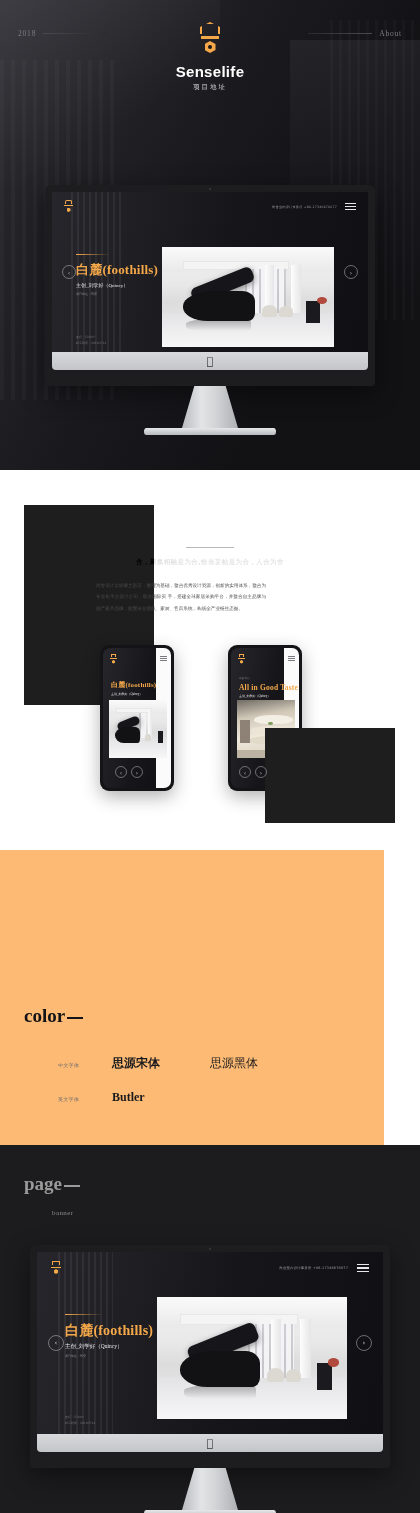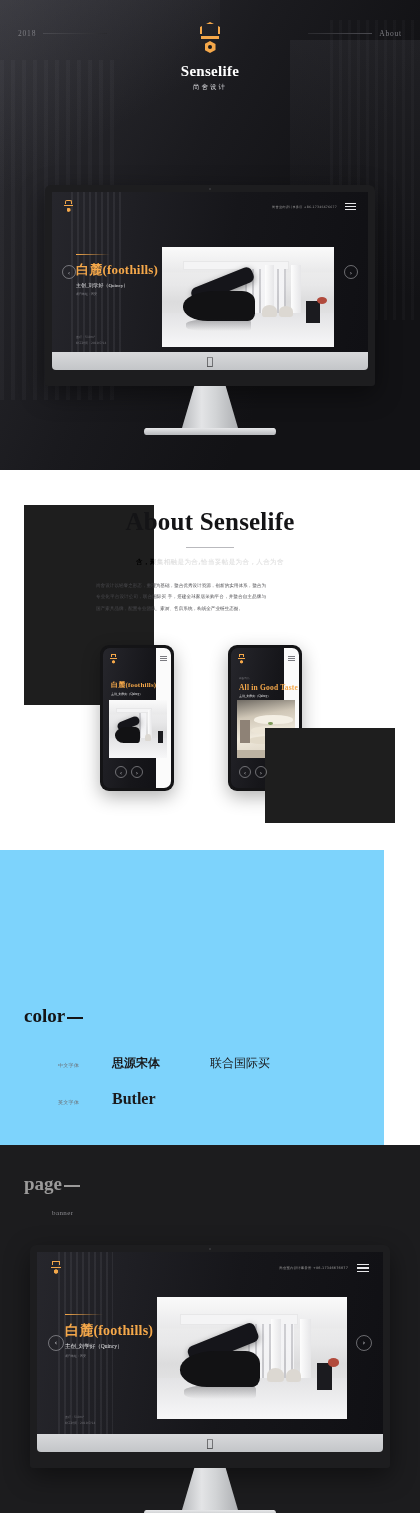--- a/index.html
+++ b/index.html
@@ -1,21 +1,21 @@
 <!DOCTYPE html>
 <html><head>
 <meta charset="utf-8">
 <style>
   * { margin:0; padding:0; box-sizing:border-box; }
   html,body { background:#ffffff; }
   body {
     width:420px; height:1513px; position:relative; overflow:hidden;
     font-family:"Liberation Sans", sans-serif;
   }
-  .page { width:384px; height:1513px; position:relative; background:#7dd3fc; }
+  .page { width:384px; height:1513px; position:relative; background:#fdba74; }
 
   
   .hero {
     position:absolute; left:0; top:0; width:420px; height:470px;
     background:#17171a; overflow:hidden;
   }
   .hero-bg {
     position:absolute; inset:0;
     background:
       linear-gradient(115deg, rgba(60,60,66,.55) 0%, rgba(26,26,30,.9) 42%, rgba(18,18,21,1) 70%),
@@ -69,21 +69,21 @@
   .logo-hex{
     position:absolute; left:7.5px; top:19px; width:11px; height:12px;
     background:#f5a84a;
     clip-path:polygon(50% 0%,100% 25%,100% 75%,50% 100%,0% 75%,0% 25%);
   }
   .logo-hex::after{
     content:""; position:absolute; left:3.5px; top:4px; width:4px; height:4px;
     background:#17171a; border-radius:50%;
   }
   .brand-name{
-    font-family:Liberation Serif, serif; font-weight:700; font-size:15px;
+    font-family:Liberation Sans, sans-serif; font-weight:700; font-size:15px;
     color:#fff; letter-spacing:.3px; margin-top:2px;
   }
   .brand-cn{
     font-family:"DejaVu Sans", sans-serif; font-size:6.5px; color:#d8d8dc; letter-spacing:2px;
   }
 
   
   .imac{ position:absolute; }
   .imac-bezel{
     background:#1d1d1f; border-radius:6px 6px 3px 3px;
@@ -253,21 +253,21 @@
 
   
   .sec-font{ position:absolute; left:0; top:995px; width:420px; height:150px; }
   .font-rows{ position:absolute; left:58px; top:60px; }
   .font-row{ display:flex; align-items:baseline; gap:20px; margin-bottom:18px; }
   .font-tag{
     font-family:"DejaVu Sans", sans-serif; font-size:5px; color:#6a6a6e; width:34px; letter-spacing:.3px;
   }
   .font-cn-serif{ font-family:"DejaVu Sans", sans-serif; font-weight:700; font-size:12px; color:#1a1a1c; }
   .font-cn-sans{ font-family:"DejaVu Sans", sans-serif; font-size:12px; color:#1a1a1c; margin-left:30px; }
-  .font-en{ font-family:"Liberation Serif", serif; font-weight:700; font-size:16px; color:#1a1a1c; }
+  .font-en{ font-family:"Liberation Serif", serif; font-weight:700; font-size:12px; color:#1a1a1c; }
 
   
   .sec-page{ position:absolute; left:0; top:1145px; width:420px; height:368px; background:#1c1c1e; }
   .page-h{
     position:absolute; left:24px; top:28px;
     font-family:"Liberation Serif", serif; font-weight:700; font-size:19px; color:#9b9a9a;
   }
   .page-h .dash{ display:inline-block; width:16px; height:2px; background:#9b9a9a; vertical-align:middle; margin-left:2px; }
   .page-sub{
     position:absolute; left:52px; top:64px;
@@ -295,21 +295,21 @@
       </div>
     </div>
 
     <div class="brand">
       <div class="logo-mark">
         <div class="logo-arch"></div>
         <div class="logo-bar"></div>
         <div class="logo-hex"></div>
       </div>
       <div class="brand-name">Senselife</div>
-      <div class="brand-cn">尚舍设计</div>
+      <div class="brand-cn">项目地址</div>
     </div>
 
     <div class="imac" style="left:45px; top:185px; width:330px;">
       <div class="imac-bezel">
         <div class="imac-cam"></div>
         <div class="imac-screen" style="height:160px;">
 
           <div class="site">
             <div class="site-photo-bg"></div>
             <div class="site-curtain"></div>
@@ -370,21 +370,20 @@
           <span class="apple-logo"></span>
         </div>
       </div>
       <div class="imac-neck"></div>
       <div class="imac-foot"></div>
     </div>
   </div>
 
   <div class="about">
     <div class="about-dark"></div>
-    <div class="about-title">About Senselife</div>
     <div class="about-rule"></div>
     <div class="about-lead">含，聚集相融是为合,恰当妥帖是为合，人合为舍</div>
     <div class="about-body">尚舍设计以轻奢之形态，重理为基础，整合优秀设计资源，创新的实用体系，整合为专业化平台设计公司，联合国际买  手，搭建全球家居采购平台，并整合自主品牌与国产家具品牌，配置专业团队、家厨、售后系统，构筑全产业链生态圈。</div>
 
     <div class="phone" style="left:100px; top:175px; width:74px;">
       <div class="phone-screen" style="height:140px;">
         <div class="site">
           <div class="site-photo-bg"></div>
           <div class="phone-white"></div>
 
@@ -472,21 +471,21 @@
 
 
   <div class="sec-font">
     <div class="sec-h">
       <span>color</span><span class="dash"></span>
     </div>
     <div class="font-rows">
       <div class="font-row">
         <span class="font-tag">中文字体</span>
         <span class="font-cn-serif">思源宋体</span>
-        <span class="font-cn-sans">联合国际买</span>
+        <span class="font-cn-sans">思源黑体</span>
       </div>
       <div class="font-row">
         <span class="font-tag">英文字体</span>
         <span class="font-en">Butler</span>
       </div>
     </div>
   </div>
 
   <div class="sec-page">
     <div class="page-h">

